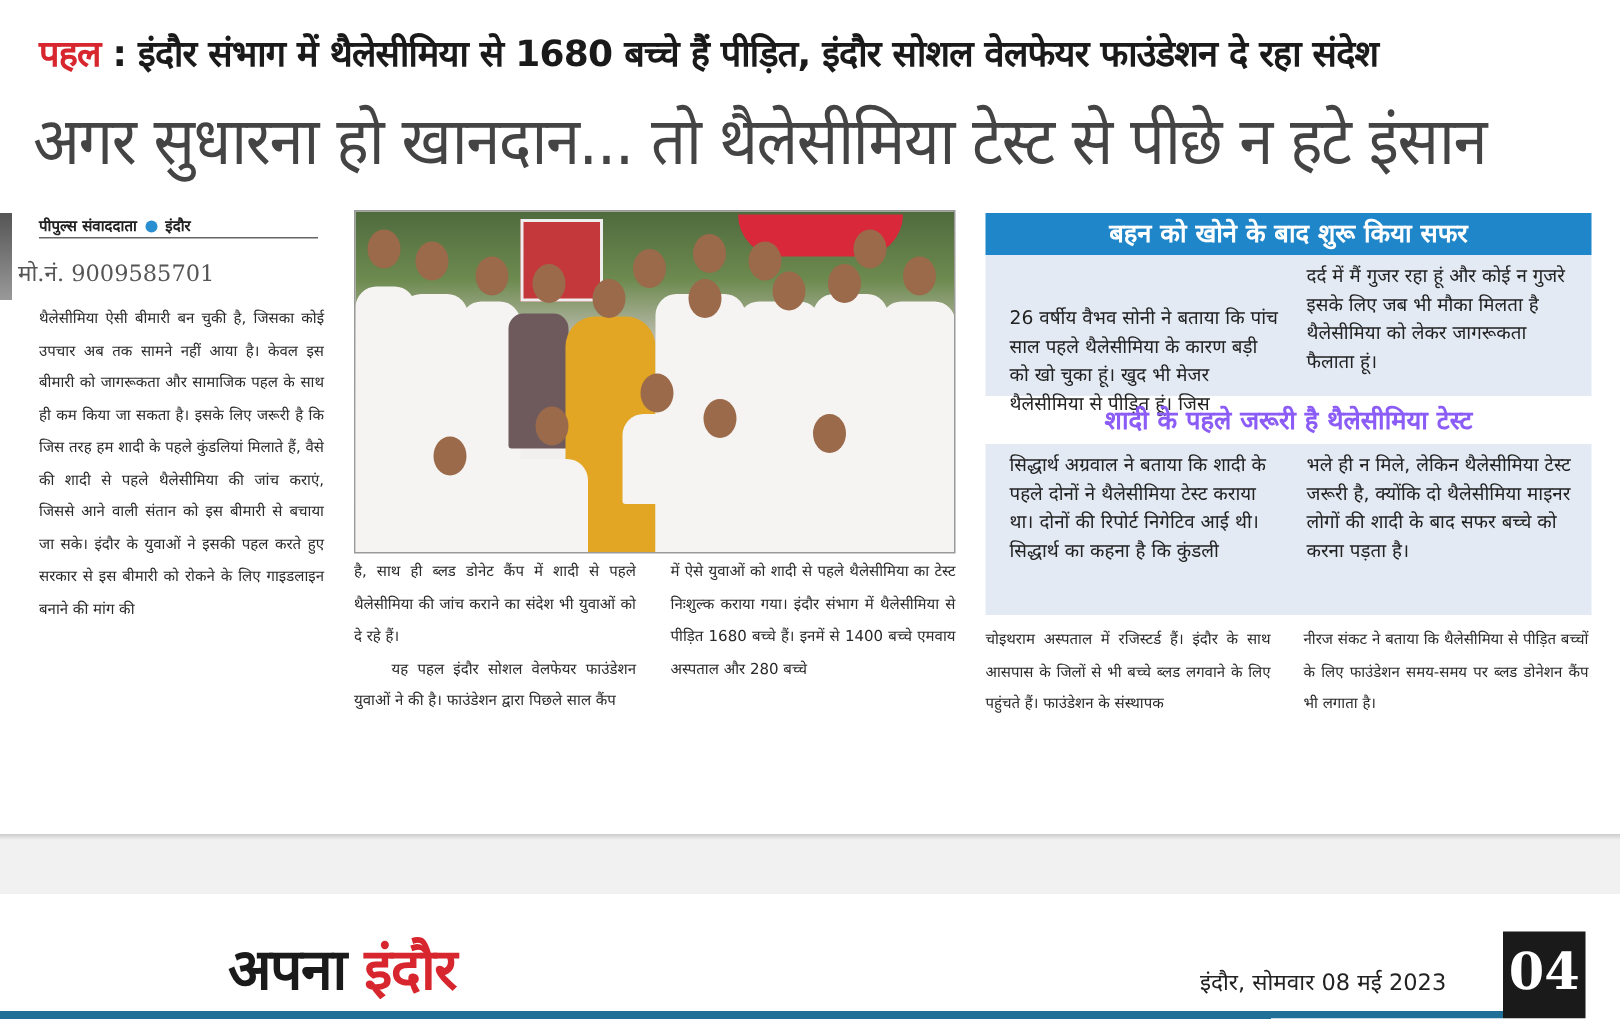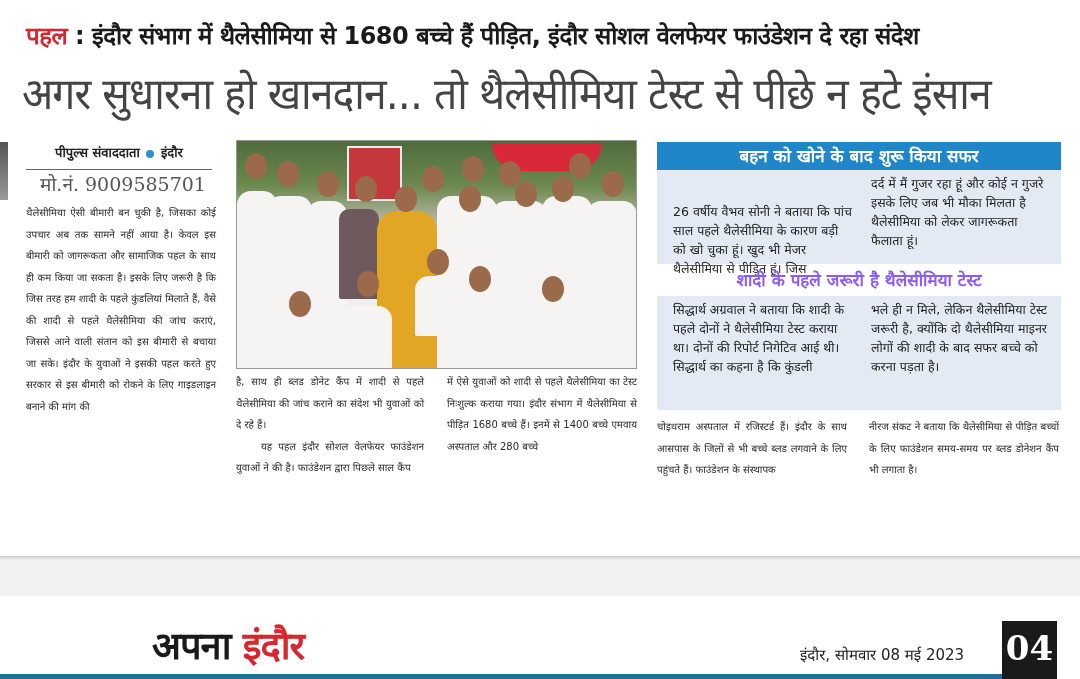--- a/index.html
+++ b/index.html
@@ -6,23 +6,23 @@
   html, body { width: 1080px; height: 679px; overflow: hidden; background: #ffffff; }
   body { position: relative; font-family: "DejaVu Sans", sans-serif; color: #222; }
 
   .clip { position: absolute; left: 0; top: 0; width: 1080px; height: 560px; background: #fff; }
   .kicker { position: absolute; left: 26px; top: 18px; font-size: 24px; font-weight: bold; white-space: nowrap; letter-spacing: -0.5px; color: #1a1a1a; }
   .kicker .tag { color: #d7262e; }
   .headline { position: absolute; left: 22px; top: 62px; font-size: 44px; font-weight: normal; color: #444; white-space: nowrap; letter-spacing: -1px; transform: scaleX(0.93); transform-origin: left top; }
 
   .leftstrip { position: absolute; left: 0; top: 142px; width: 8px; height: 58px; background: linear-gradient(#555, #999); }
 
-  .byline { position: absolute; left: 26px; top: 143px; width: 186px; text-align: center; font-size: 13px; font-weight: bold; color: #222; padding-bottom: 8px; border-bottom: 1px solid #666; }
+  .byline { position: absolute; left: 26px; top: 143px; width: 186px; text-align: left; font-size: 10px; font-weight: bold; color: #222; padding-bottom: 1px; border-bottom: 1px solid #666; }
   .byline .dot { display: inline-block; width: 8px; height: 8px; border-radius: 50%; background: #2a8fd0; margin: 0 2px; vertical-align: middle; }
-  .phone { position: absolute; left: 30px; top: 171px; width: 186px; text-align: center; font-family: "DejaVu Serif", serif; font-size: 19px; color: #555; }
+  .phone { position: absolute; left: 12px; top: 171px; width: 186px; text-align: left; font-family: "DejaVu Serif", serif; font-size: 15px; color: #555; }
 
   .col { position: absolute; font-size: 10px; line-height: 21.5px; color: #2a2a2a; text-align: justify; }
   .col p { margin: 0; }
   .col .indent { text-indent: 2.5em; }
 
   .photo { position: absolute; left: 236px; top: 140px; width: 401px; height: 229px; border: 1px solid #999; overflow: hidden; background: linear-gradient(180deg, #4f6b3e 0%, #6d8a4f 20%, #c9c4bd 40%, #f2f0ee 70%, #e8e6e2 100%); }
   .photo .sign { position: absolute; left: 110px; top: 5px; width: 55px; height: 55px; background: #c4383c; border: 2px solid #eee; }
   .photo .canopy { position: absolute; left: 255px; top: 2px; width: 110px; height: 28px; background: #d8283a; border-radius: 0 0 30px 30px; }
   .photo .saree { position: absolute; left: 140px; top: 70px; width: 60px; height: 160px; background: #e2a524; border-radius: 20px 20px 4px 4px; }
   .photo .shirt { position: absolute; background: #f6f4f2; border-radius: 14px 14px 2px 2px; }

